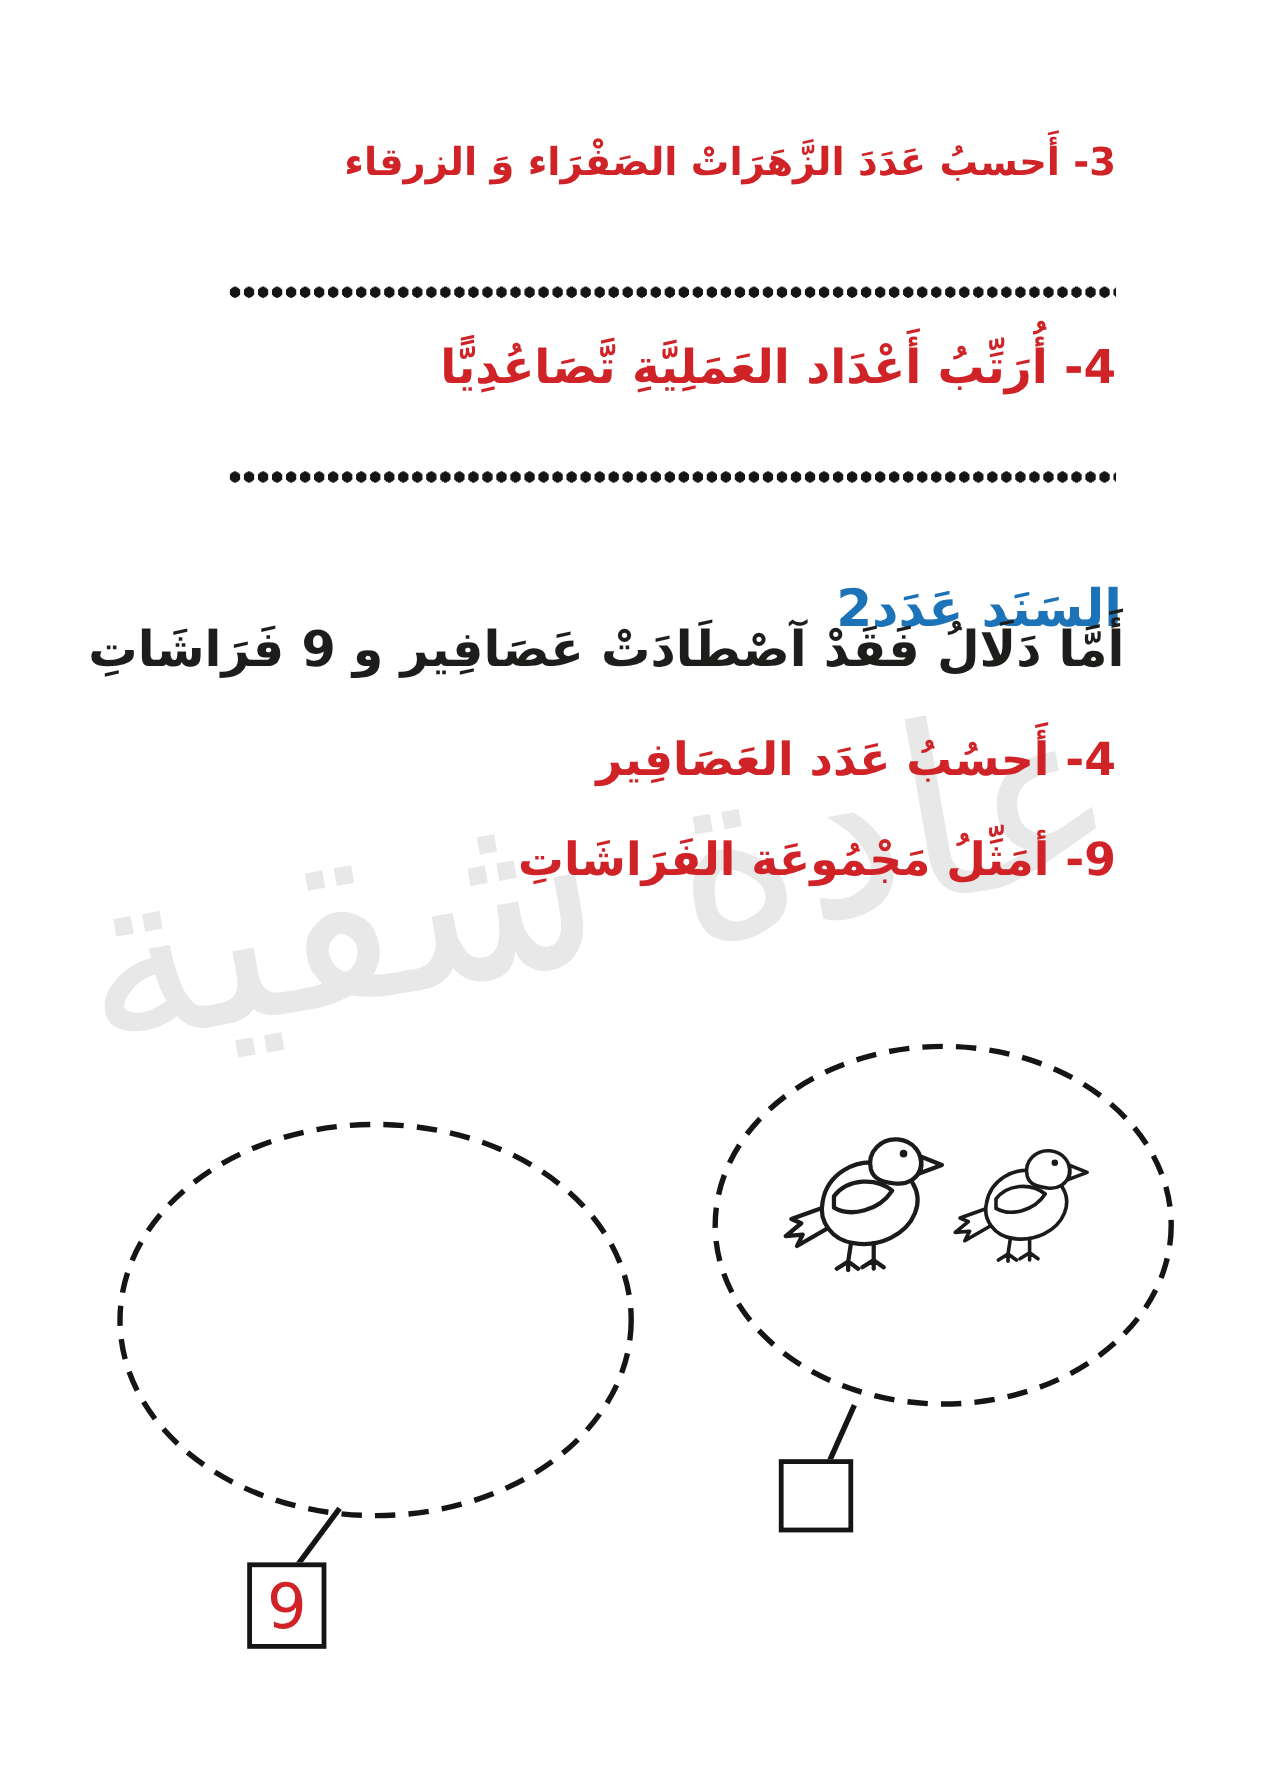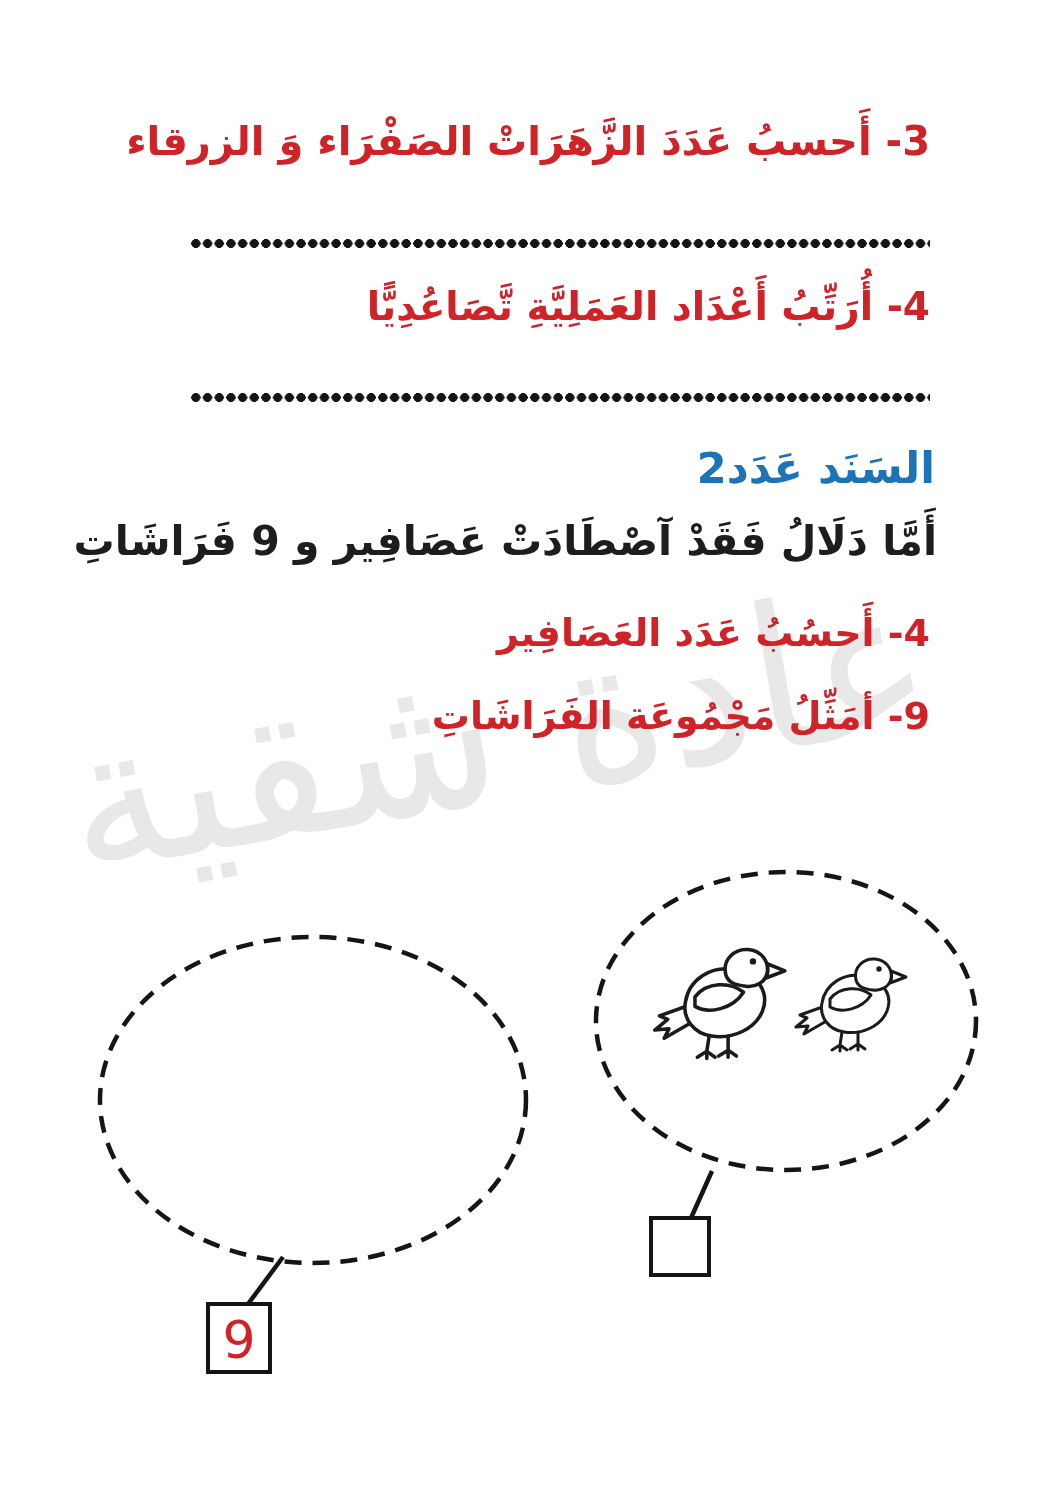--- a/index.html
+++ b/index.html
@@ -19,23 +19,23 @@
     font-family:"DejaVu Sans", sans-serif;
   }
   .wline{
     position:absolute;
     direction:rtl;
     white-space:nowrap;
     line-height:1.45;
     font-weight:700;
   }
   .red{color:var(--accent-red);}
-  .blue{color:var(--heading-blue);}
+  .blue{color:var(--heading-blue);margin-top:40px;}
   .black{color:var(--text-black);text-align:right;}
-  .q3{top:112px;right:123px;font-size:40px;}
+  .q3{top:112px;right:123px;font-size:32px;}
   .q4{top:279px;right:123px;font-size:39px;}
   .heading{top:437px;right:118px;font-size:43px;}
   .intro{top:512px;right:116px;font-size:41px;}
   .task1{top:606px;right:123px;font-size:38px;}
   .task2{top:689px;right:123px;font-size:38px;}
   .dots{
     position:absolute;left:190px;width:740px;height:11px;
     background-image:radial-gradient(4.6px circle at 50% 50%, var(--line-black) 97%, transparent 100%);
     background-size:11.7px 11px;
     background-repeat:repeat-x;

